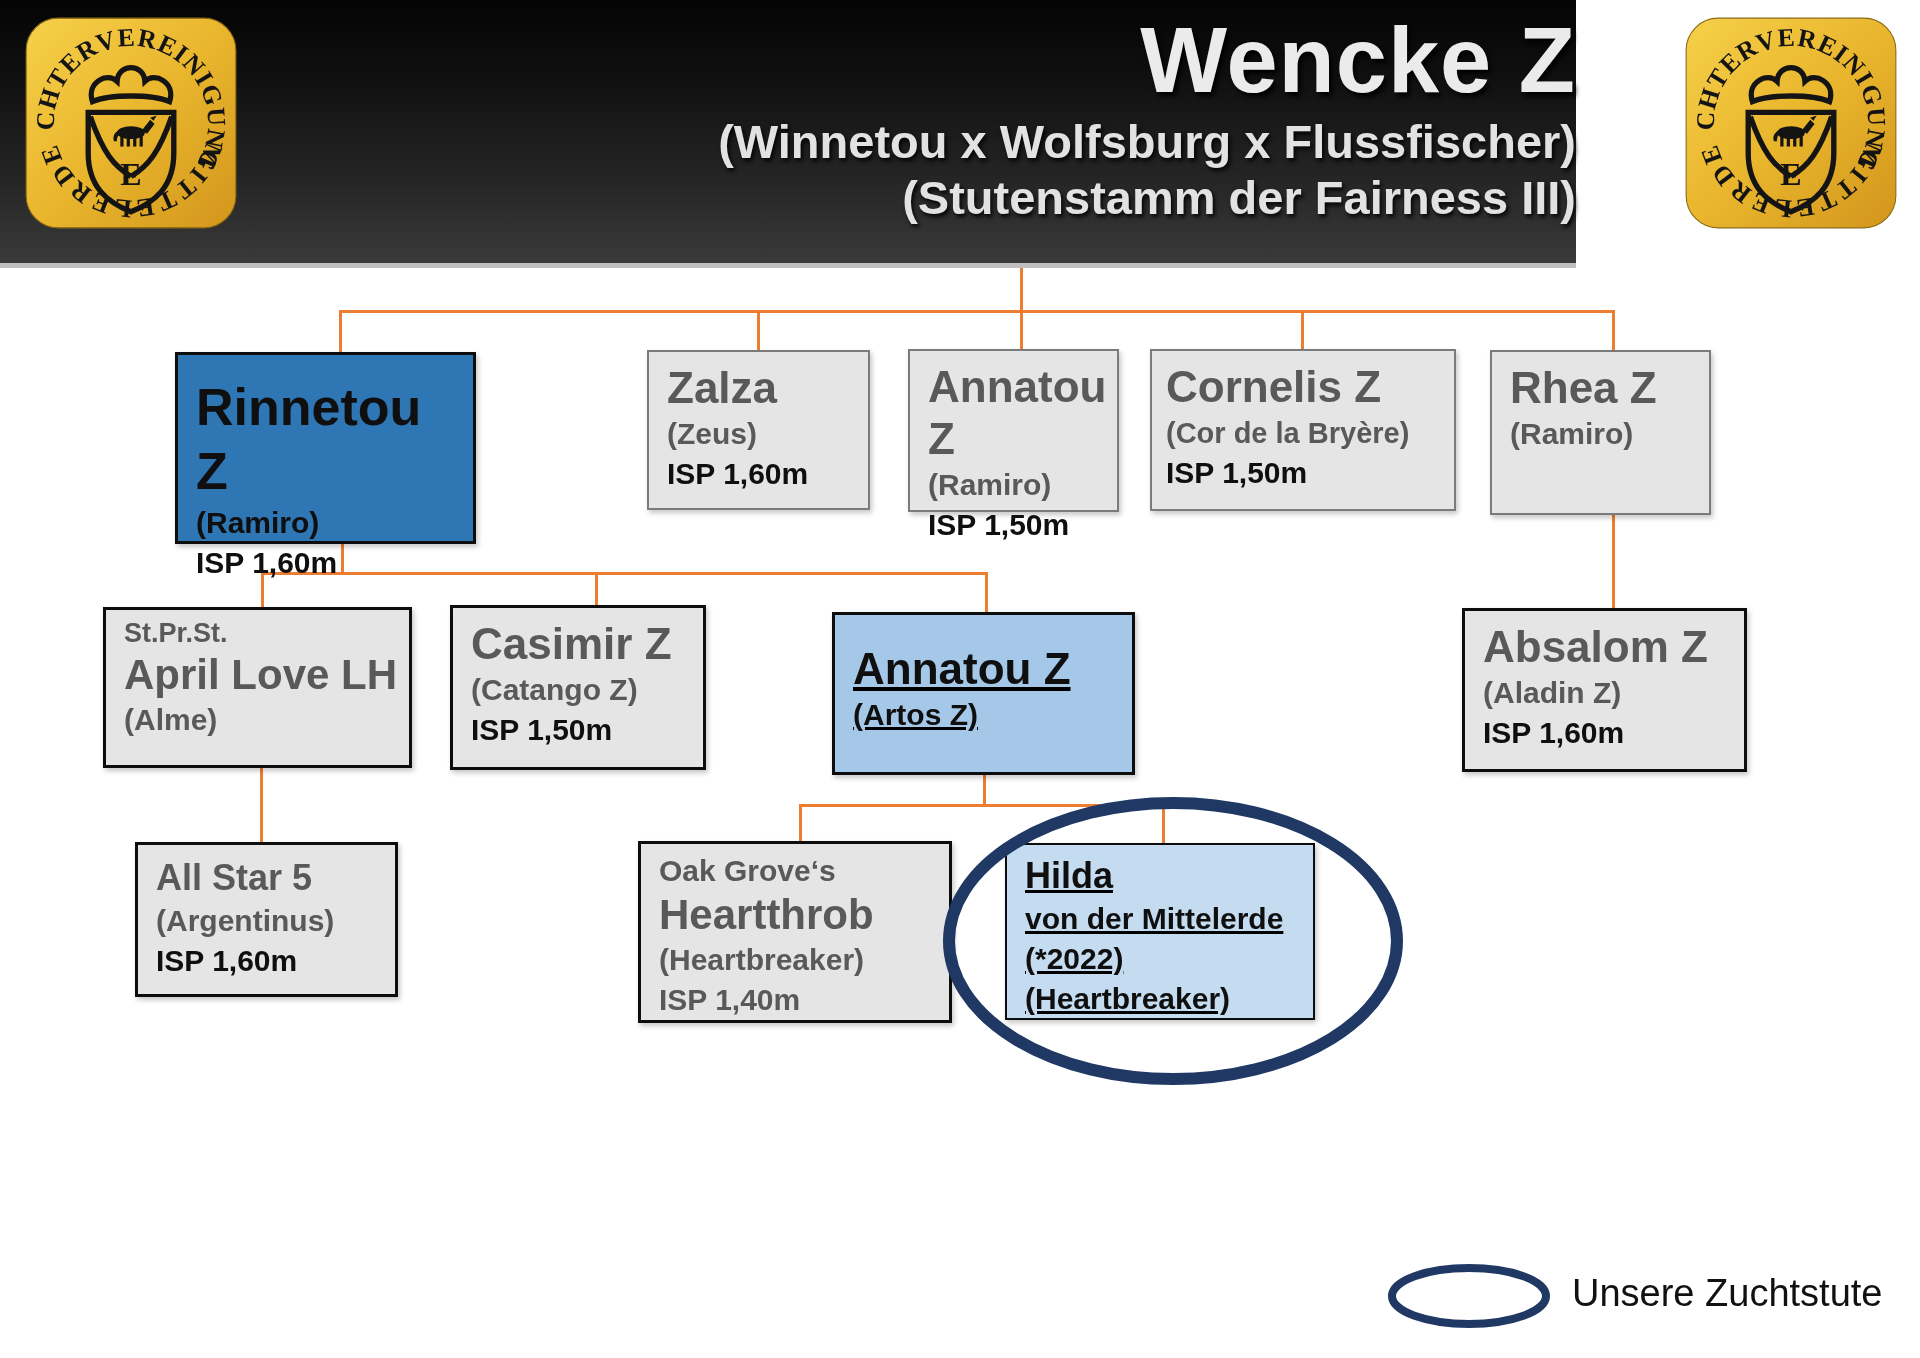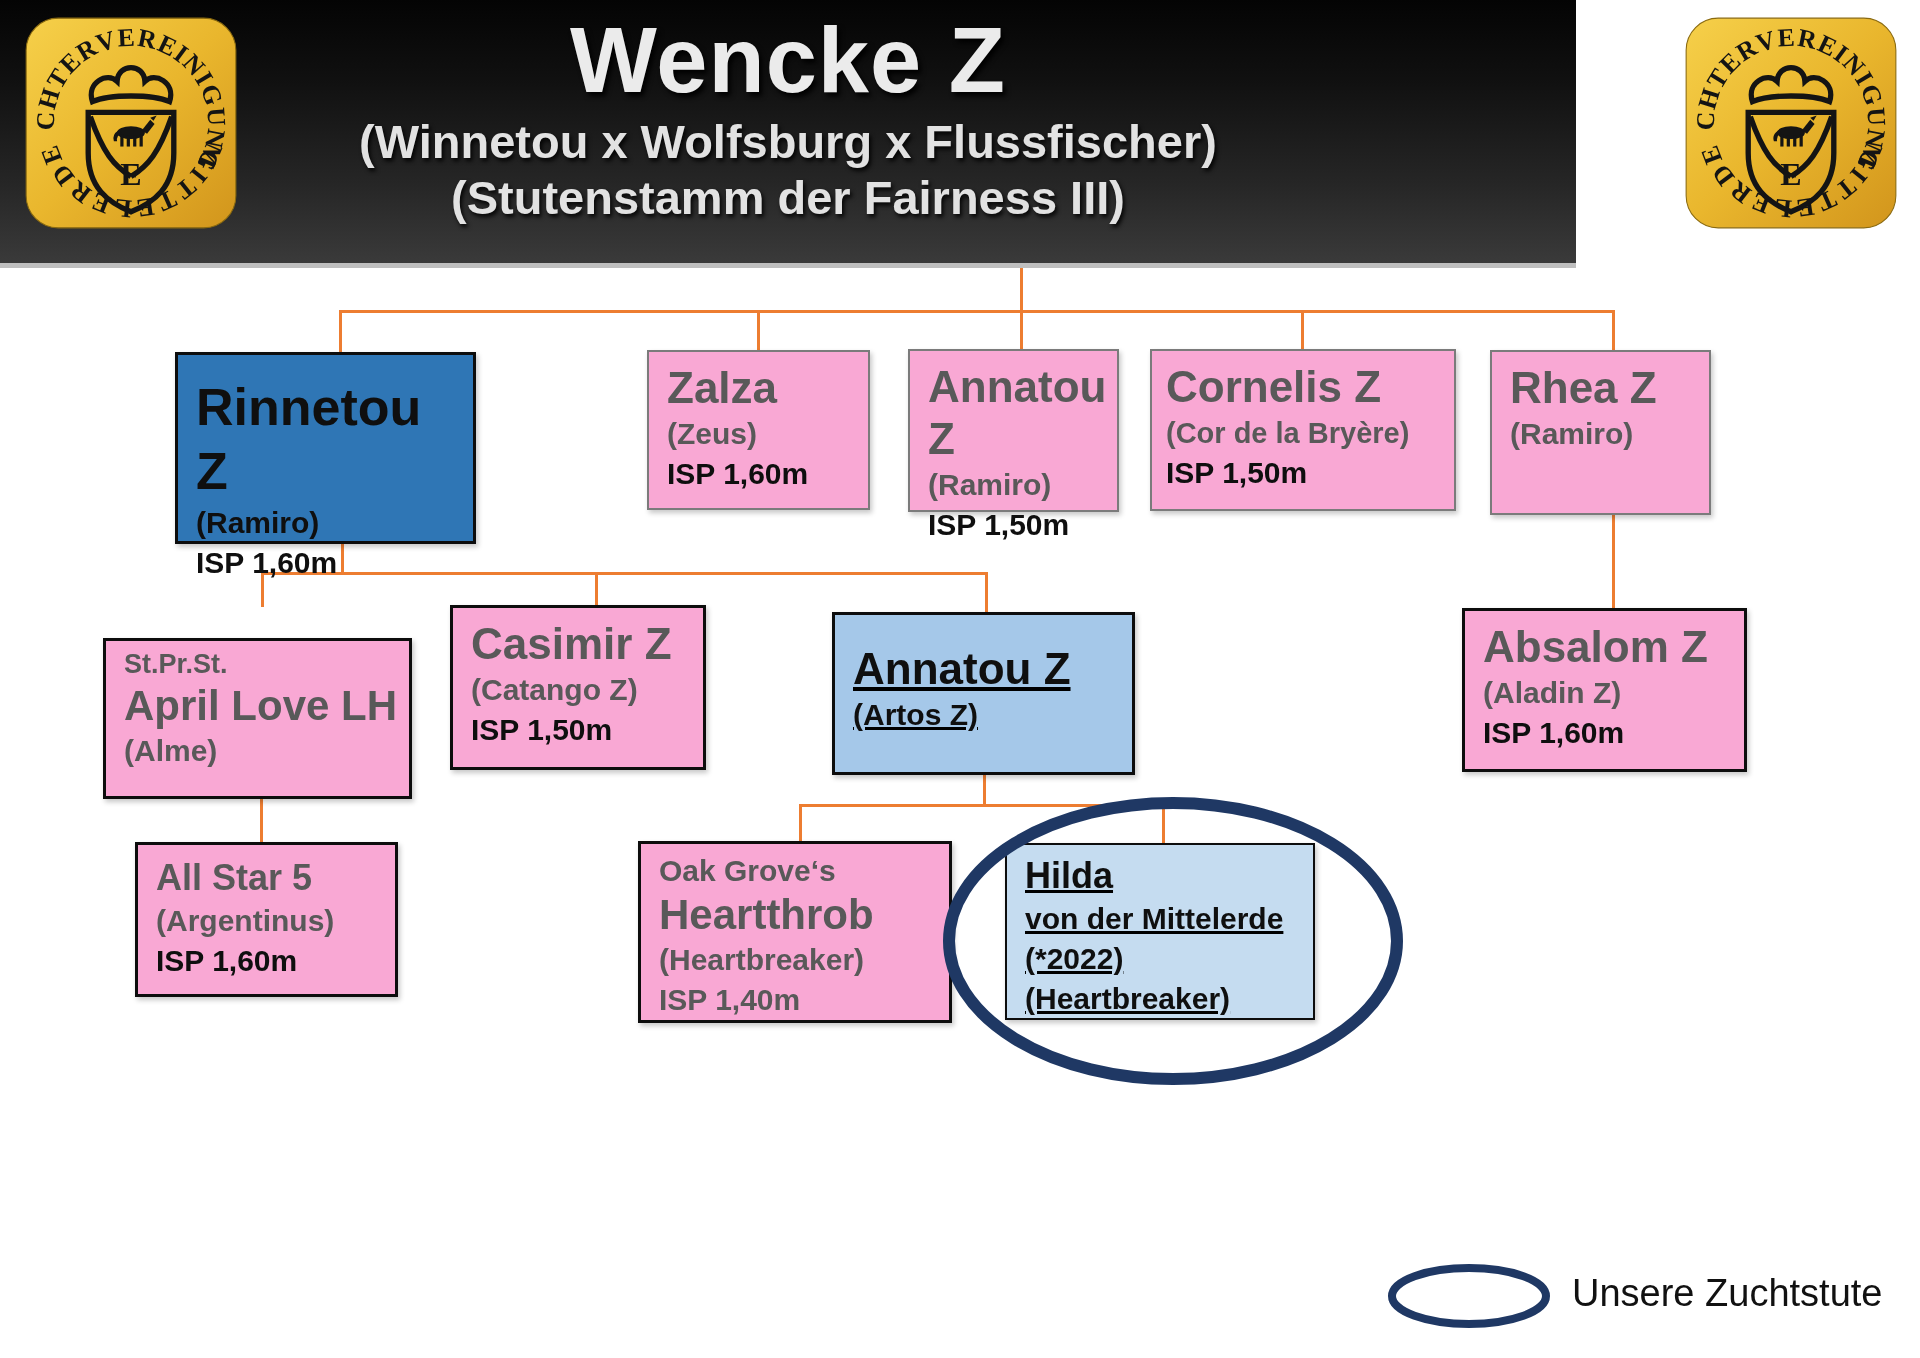--- a/index.html
+++ b/index.html
@@ -5,41 +5,41 @@
   html,body{margin:0;padding:0;}
   body{
     width:1920px;height:1358px;position:relative;background:#ffffff;
     font-family:"Liberation Sans",sans-serif;overflow:hidden;
   }
   
   .header{
     position:absolute;left:0;top:0;width:1576px;height:263px;
     background:linear-gradient(180deg,#040404 0%,#101010 30%,#262626 70%,#3a3a3a 100%);
     border-bottom:5px solid #bfbfbf;
-    text-align:center;color:#ebebeb;z-index:1;
+    text-align:right;color:#ebebeb;z-index:1;
   }
   .header .title{
     font-size:92px;font-weight:bold;line-height:108px;margin-top:6px;letter-spacing:1px;
     text-shadow:3px 4px 5px rgba(0,0,0,.95);
   }
   .header .sub{
     font-size:47px;font-weight:bold;line-height:56px;color:#e2e2e2;
     text-shadow:2px 3px 4px rgba(0,0,0,.9);
   }
   
   .logo{position:absolute;top:16px;width:214px;height:214px;z-index:2;}
   .logo.left{left:24px;}
   .logo.right{left:1684px;}
   
   .vl,.hl{position:absolute;background:#ED7D31;z-index:3;}
   .vl{width:3px;}
   .hl{height:3px;}
   
   .node{
-    position:absolute;background:#f9a8d4;border:3px solid #0d0d0d;
+    position:absolute;background:#e5e5e5;border:3px solid #0d0d0d;
     box-sizing:border-box;padding:10px 8px 0 18px;z-index:4;
     box-shadow:2px 3px 5px rgba(0,0,0,.22);
   }
   .node--thin{border:2px solid #7b7b7b;}
   .node--thinblk{border:2px solid #0d0d0d;text-decoration:underline;}
   .node--blue{background:#2F76B5;}
   .node--ltblue{background:#A5C8E9;text-decoration:underline;}
   .node--palest{background:#C5DCF0;}
   .pre{font-size:30px;font-weight:bold;line-height:38px;}
   .ttl{font-size:44px;font-weight:bold;line-height:52px;}
@@ -172,21 +172,21 @@
   <div class="ttl g">Cornelis Z</div>
   <div class="sub g" style="font-size:29px">(Cor de la Bryère)</div>
   <div class="isp k">ISP 1,50m</div>
 </div>
 
 <div class="node node--thin" style="left:1490px;top:350px;width:221px;height:165px">
   <div class="ttl g">Rhea Z</div>
   <div class="sub g">(Ramiro)</div>
 </div>
 
-<div class="node" style="left:103px;top:638px;width:309px;height:161px;padding-top:6px">
+<div class="node" style="left:103px;top:607px;width:309px;height:161px;padding-top:6px">
   <div class="pre g" style="font-size:27px;line-height:34px">St.Pr.St.</div>
   <div class="ttl g" style="font-size:42px;line-height:50px">April Love LH</div>
   <div class="sub g">(Alme)</div>
 </div>
 
 <div class="node" style="left:450px;top:605px;width:256px;height:165px">
   <div class="ttl g">Casimir Z</div>
   <div class="sub g">(Catango Z)</div>
   <div class="isp k">ISP 1,50m</div>
 </div>

